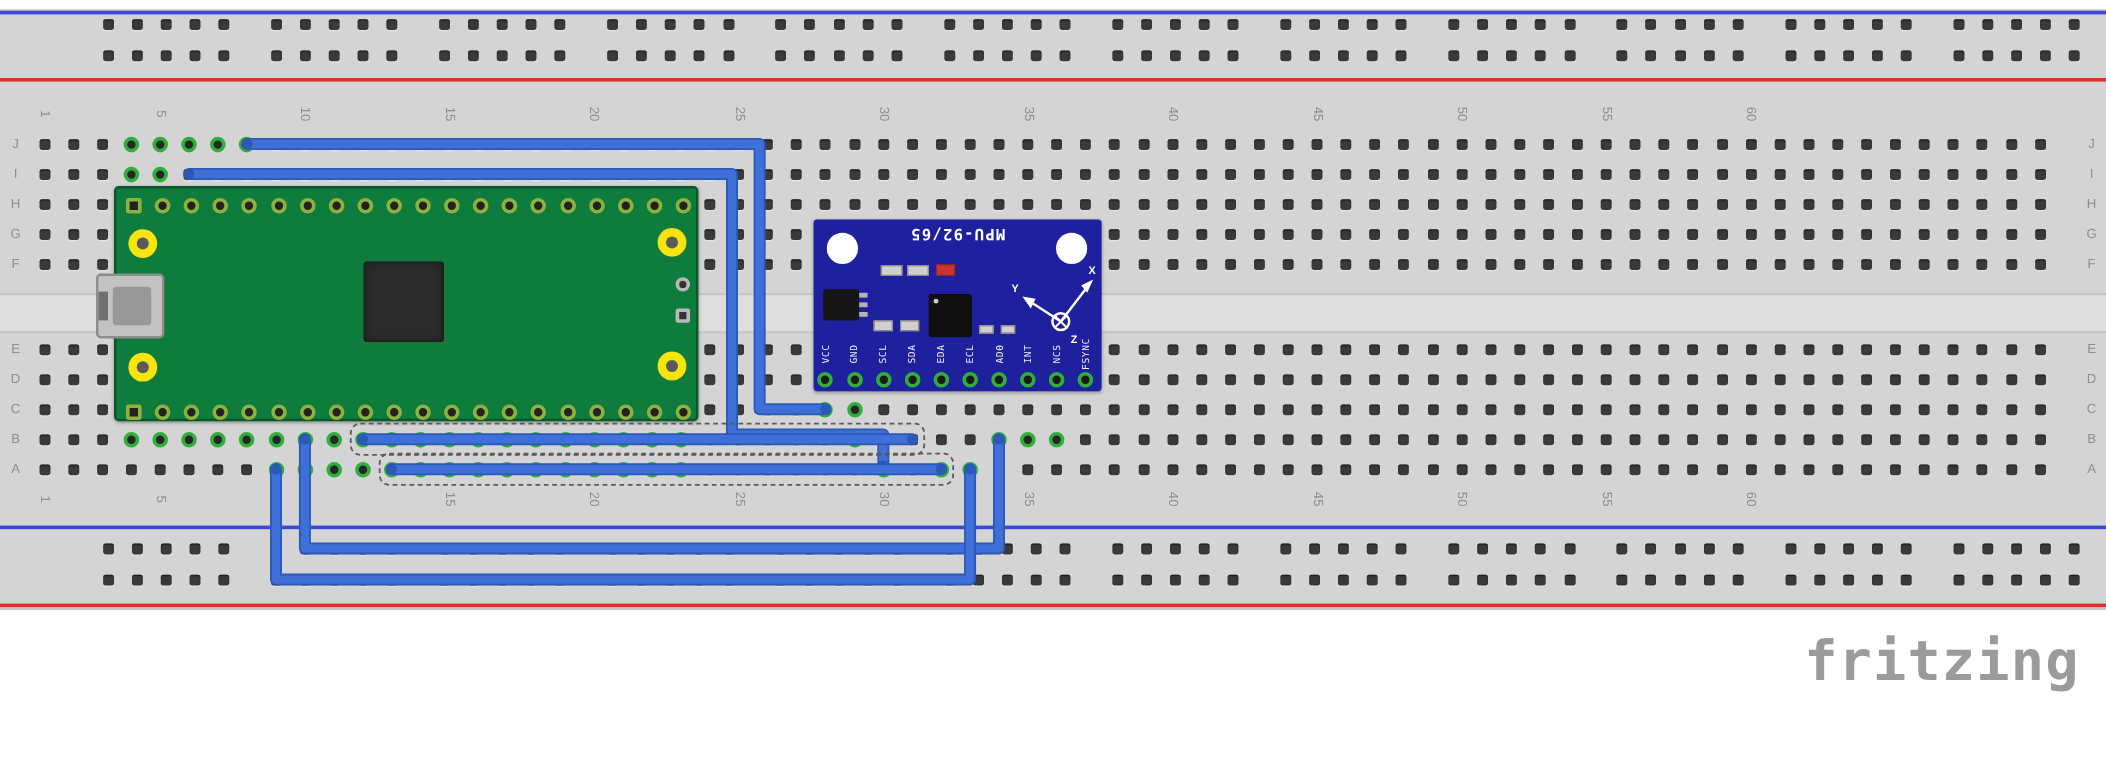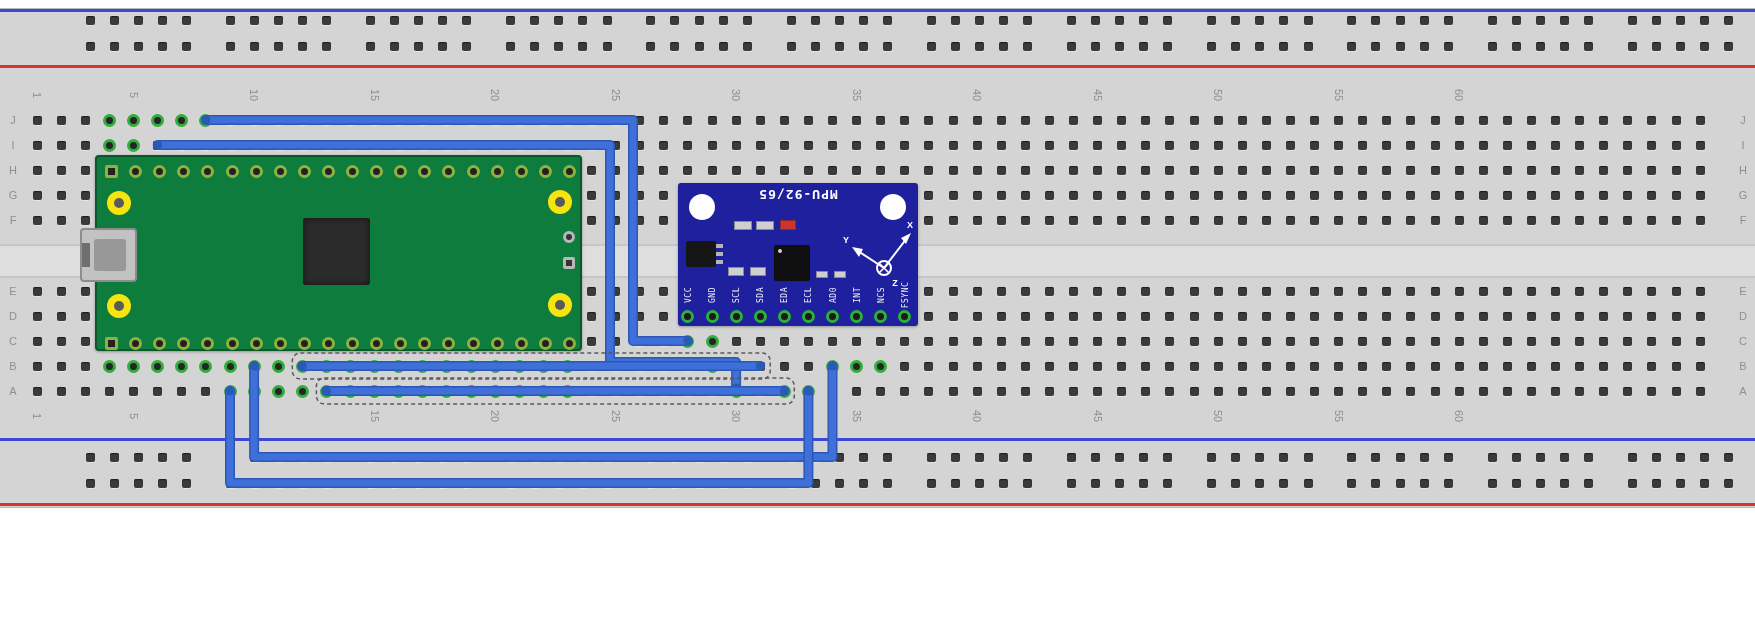--- a/index.html
+++ b/index.html
@@ -1274,13 +1274,14 @@
         <circle cx="832.5" cy="366" r="4.5" fill="#2b59b5"></circle>
       </g>
       <g>
         <path d="M 230 391 L 230 483 L 808.4 483 L 808.4 391" fill="none" stroke="#2b59b5" stroke-width="10" stroke-linecap="round" stroke-linejoin="round"></path>
         <path d="M 230 391 L 230 483 L 808.4 483 L 808.4 391" fill="none" stroke="#3f6fd8" stroke-width="7" stroke-linecap="round" stroke-linejoin="round"></path>
         <circle cx="230" cy="391" r="4.5" fill="#2b59b5"></circle>
         <circle cx="808.4" cy="391" r="4.5" fill="#2b59b5"></circle>
       </g>
     </svg>
 
+  <div class="watermark">fritzing</div>
 </div>
 
 </body></html>

